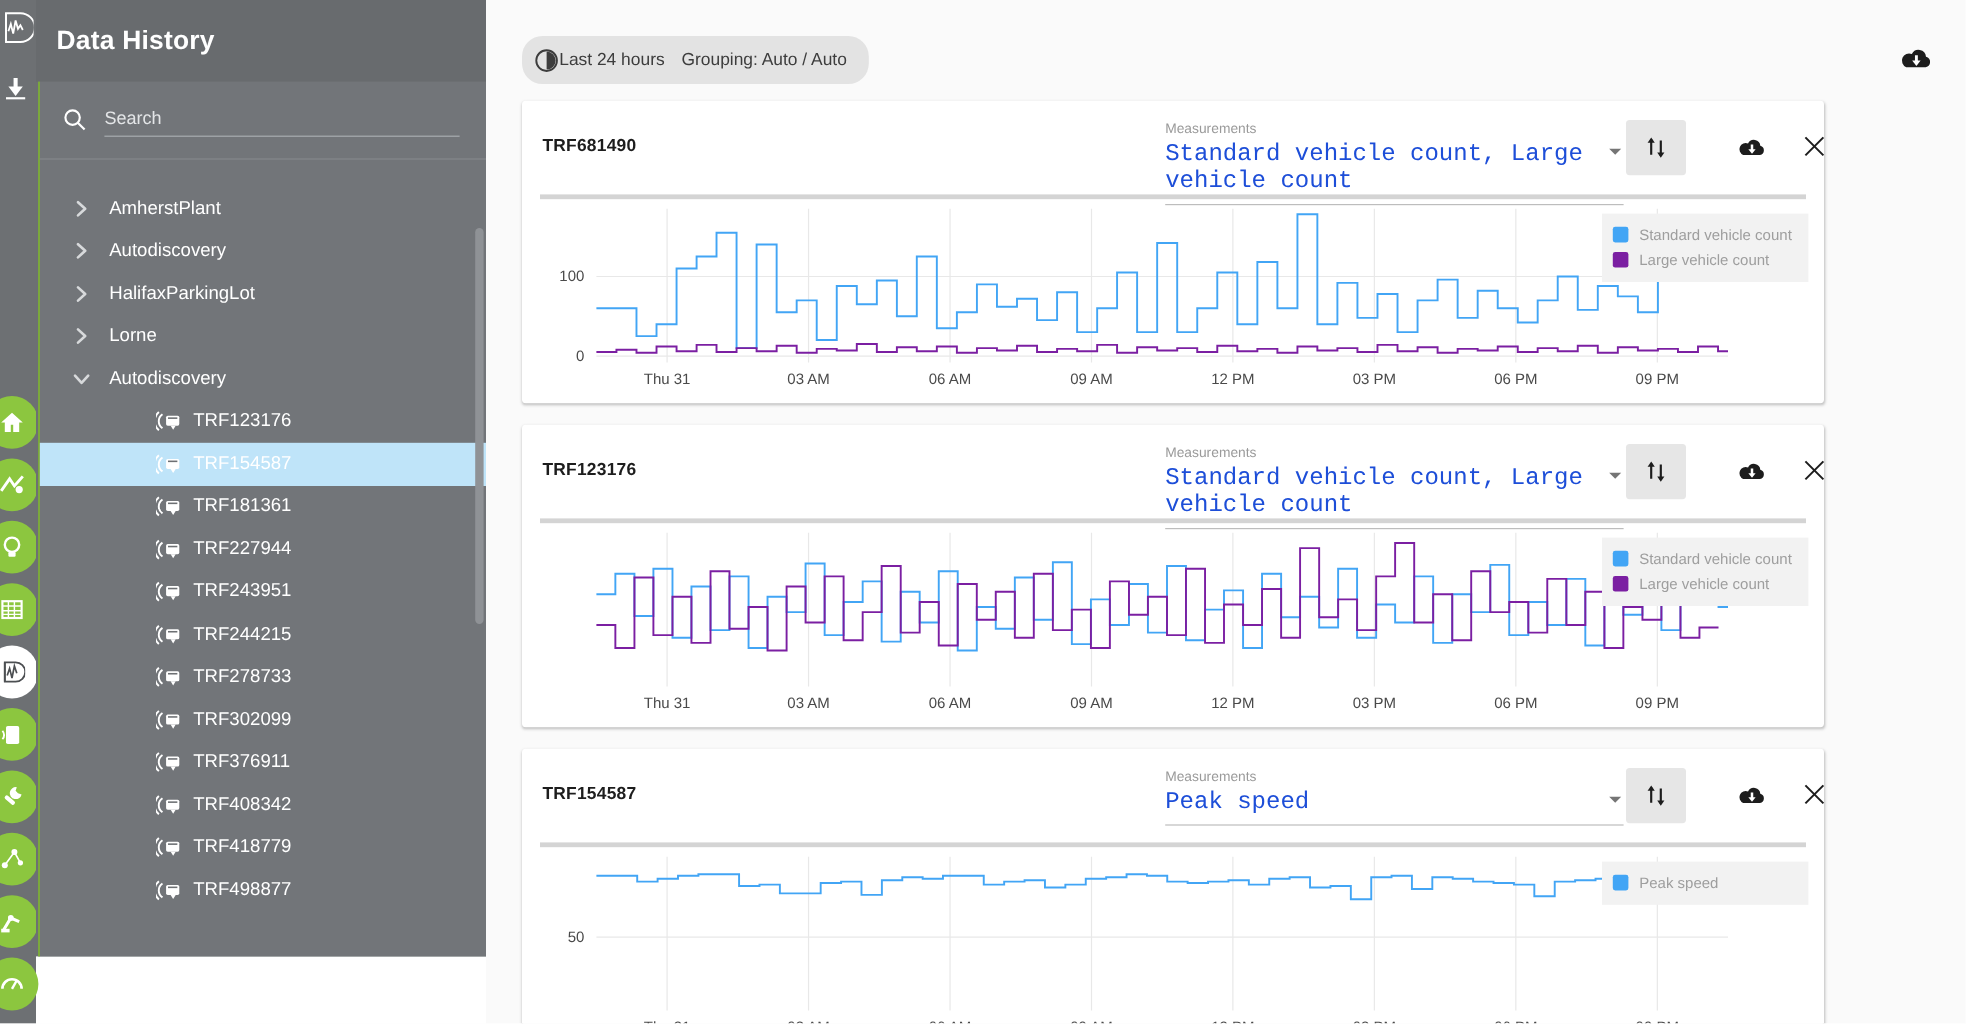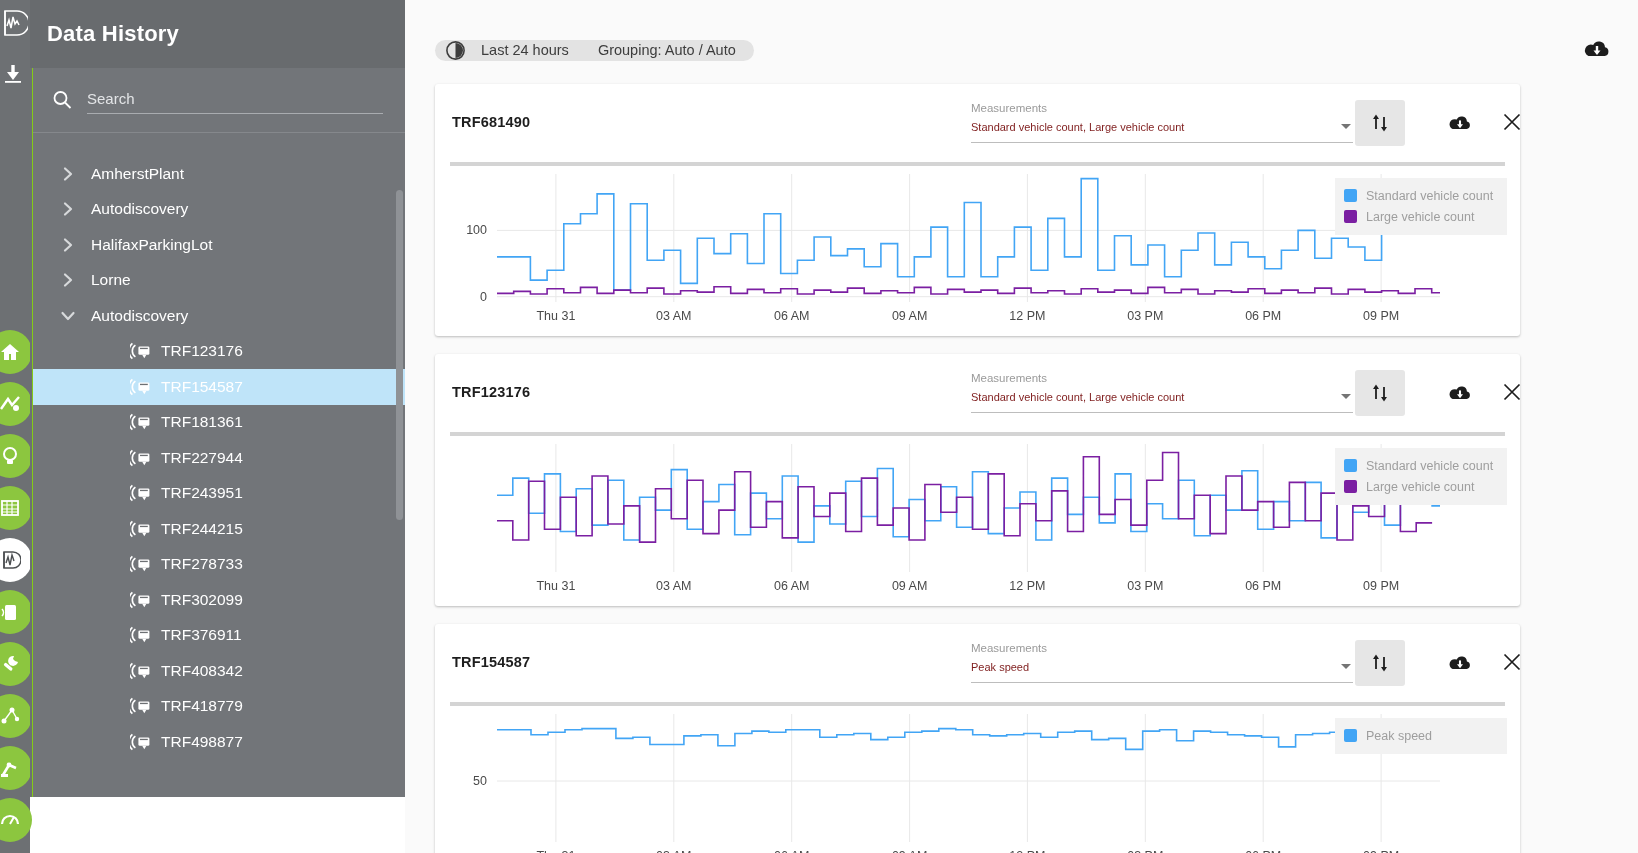--- a/index.html
+++ b/index.html
@@ -106,23 +106,23 @@
     background: #fafafa;
     overflow: hidden;
   }
   .main-inner { position: relative; width: 1233px; height: 853px; }
 
   .toolbar {
     position: absolute; left: 30px; top: 33px; height: 34px;
     display: flex; align-items: center;
   }
   .time-chip {
-    height: 21px; border-radius: 17px; background: #e3e3e3;
+    height: 40px; border-radius: 17px; background: #e3e3e3;
     display: flex; align-items: center; padding: 0 18px 0 10px;
-    gap: 15px;
+    gap: 0;
   }
   .clock-icon { width: 21px; height: 21px; flex: 0 0 21px; }
   .chip-text { font-size: 14.5px; color: #3d3d3d; }
   .chip-text.second { margin-left: 14px; }
 
   .toolbar-dl {
     position: absolute; right: 26px; top: 34px;
     width: 30px; height: 30px; cursor: pointer;
   }
 
@@ -142,21 +142,21 @@
     position: absolute; left: 17px; top: 30px;
     font-size: 14.5px; font-weight: bold; color: #1d1d1d;
     letter-spacing: .2px;
   }
   .meas-wrap { position: absolute; left: 536px; top: 18px; width: 382px; }
   .meas-label { font-size: 11.5px; color: #9a9a9a; margin-bottom: 3px; }
   .meas-select {
     position: relative; border-bottom: 1px solid #bdbdbd;
     padding-bottom: 7px;
   }
-  .meas-value { font-size: 11px; color: #7f1d1d; }
+  .meas-value { font-size: 20px; color: #1d4ed8; font-family: Liberation Mono, monospace; }
   .caret {
     position: absolute; right: 2px; top: 7px;
     width: 0; height: 0;
     border-left: 5px solid transparent;
     border-right: 5px solid transparent;
     border-top: 5px solid #757575;
   }
   .sort-btn {
     position: absolute; left: 920px; top: 16px;
     width: 50px; height: 46px; background: #e6e6e6;

